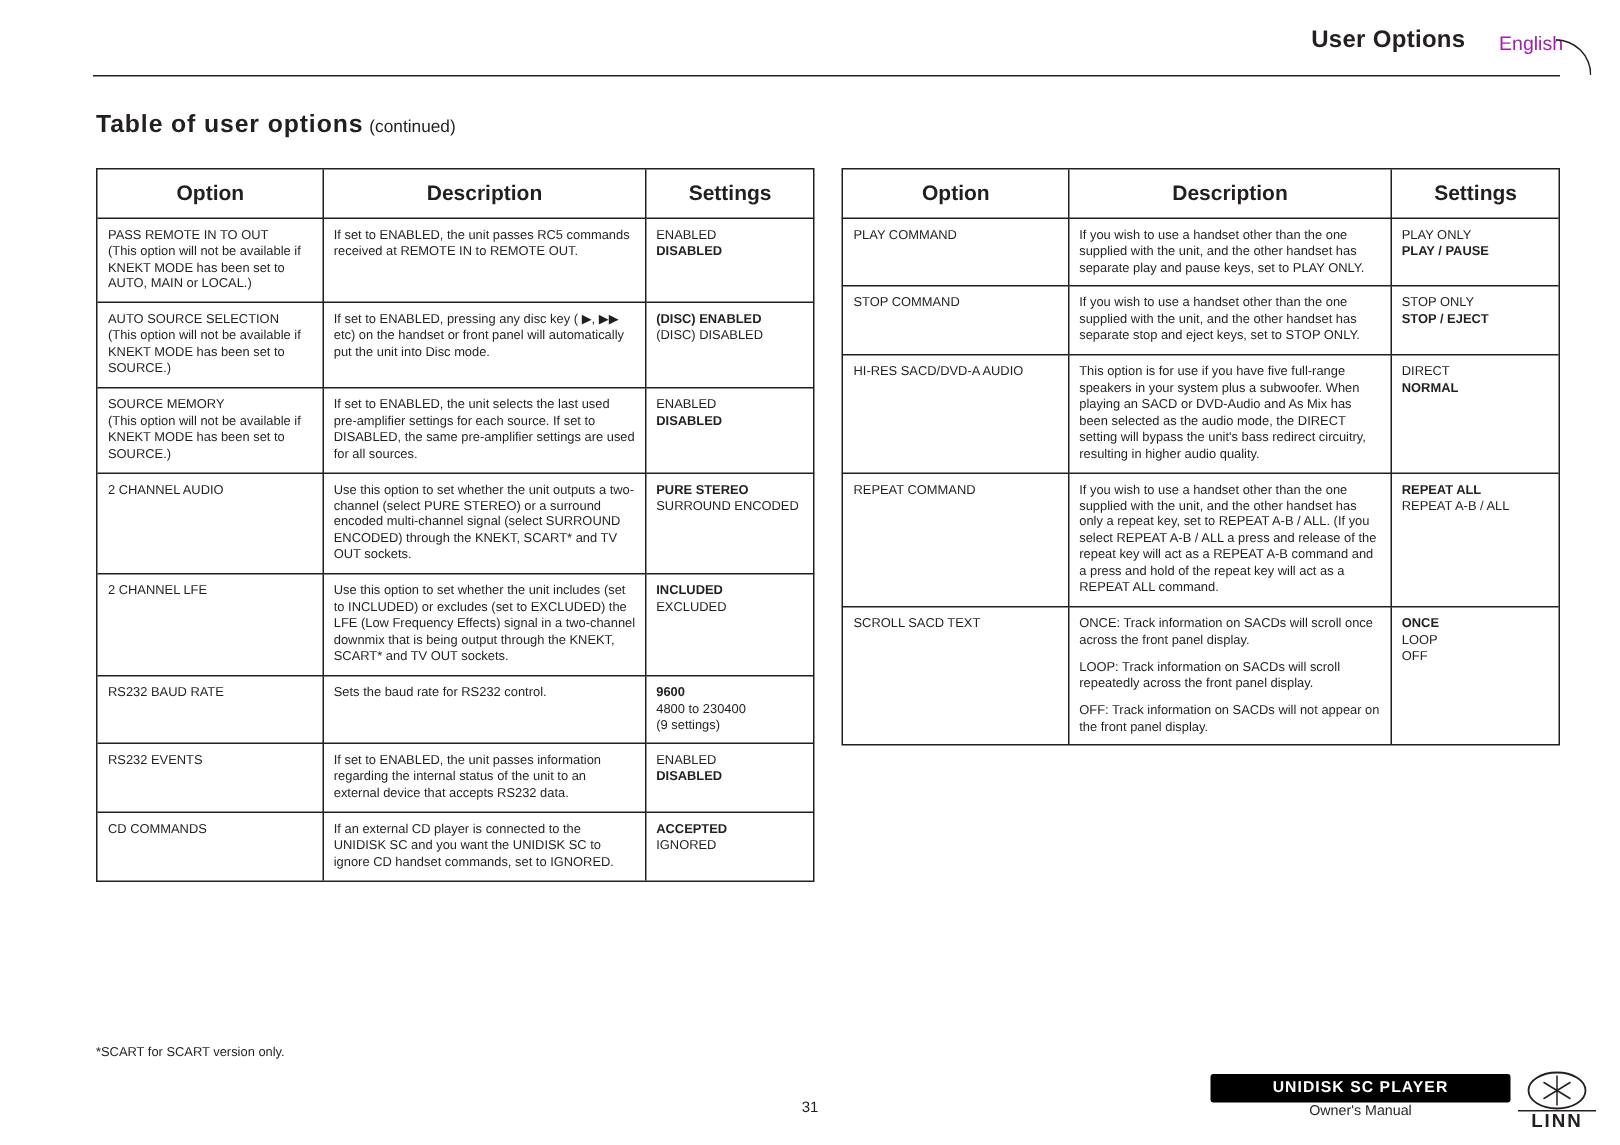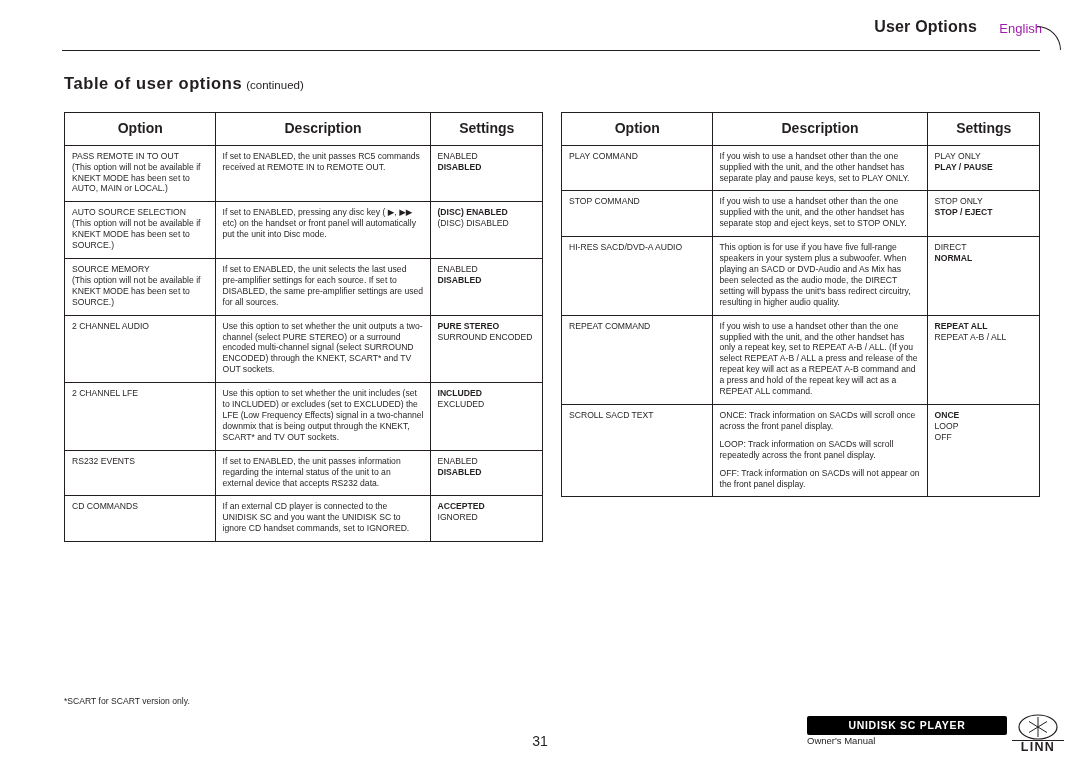--- a/index.html
+++ b/index.html
@@ -158,21 +158,21 @@
     text-align: right;
   }
 
   
   .footer-page {
     position: absolute;
     left: 0;
     top: 733px;
     width: 1080px;
     text-align: center;
-    font-size: 14px;
+    font-size: 10px;
   }
   .footer-brandbar {
     position: absolute;
     right: 73px;
     top: 716px;
     width: 200px;
     height: 19px;
     background: #000000;
     border-radius: 2px;
   }
@@ -186,21 +186,21 @@
     color: #ffffff;
     font-size: 10.5px;
     font-weight: bold;
     letter-spacing: 0.7px;
   }
   .footer-manual {
     position: absolute;
     right: 73px;
     top: 735px;
     width: 200px;
-    text-align: left;
+    text-align: center;
     font-size: 9.5px;
     color: #231f20;
   }
   .footer-logo {
     position: absolute;
     right: 14px;
     top: 714px;
     width: 56px;
     height: 44px;
   }
@@ -312,20 +312,33 @@
           <td class="c-desc">
             <span class="desc-line">Use this option to set whether the unit includes (set to INCLUDED) or excludes (set to EXCLUDED) the LFE (Low Frequency Effects) signal in a two-channel downmix that is being output through the KNEKT, SCART* and TV OUT sockets.</span>
           </td>
           <td class="c-set">
             <span class="set-line b">INCLUDED</span>
             <span class="set-line">EXCLUDED</span>
           </td>
         </tr>
         <tr>
           <td class="c-opt">
+            <span class="opt-title">RS232 BAUD RATE</span>
+          </td>
+          <td class="c-desc">
+            <span class="desc-line">Sets the baud rate for RS232 control.</span>
+          </td>
+          <td class="c-set">
+            <span class="set-line b">9600</span>
+            <span class="set-line">4800 to 230400</span>
+            <span class="set-line">(9 settings)</span>
+          </td>
+        </tr>
+        <tr>
+          <td class="c-opt">
             <span class="opt-title">RS232 EVENTS</span>
           </td>
           <td class="c-desc">
             <span class="desc-line">If set to ENABLED, the unit passes information regarding the internal status of the unit to an external device that accepts RS232 data.</span>
           </td>
           <td class="c-set">
             <span class="set-line">ENABLED</span>
             <span class="set-line b">DISABLED</span>
           </td>
         </tr>

